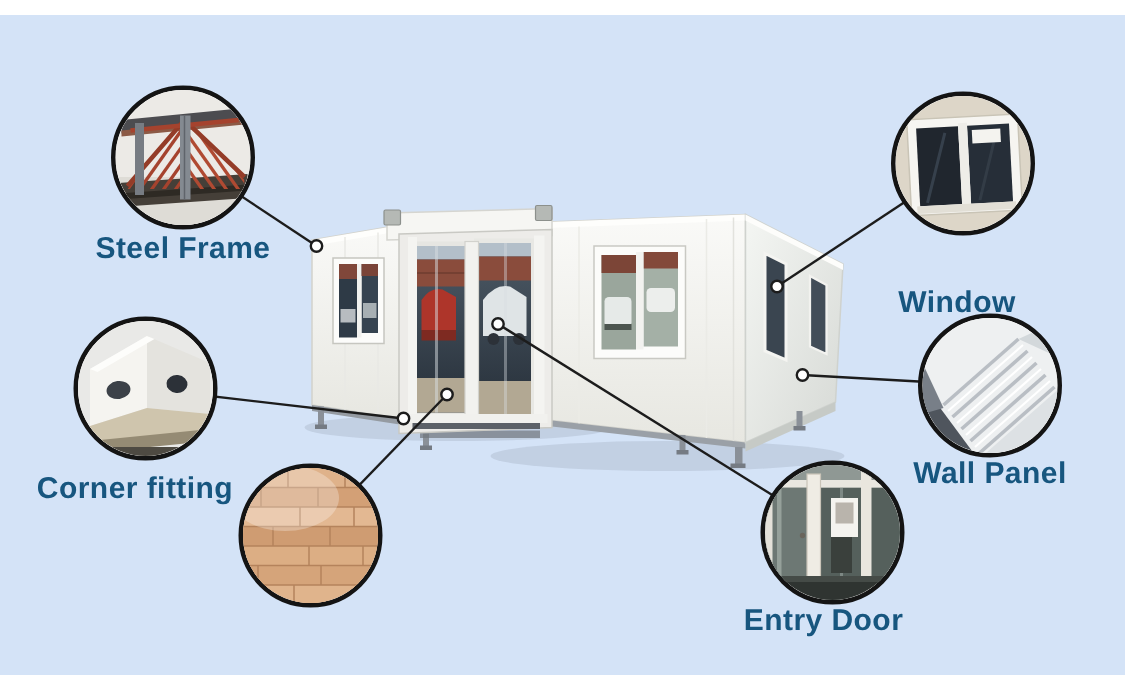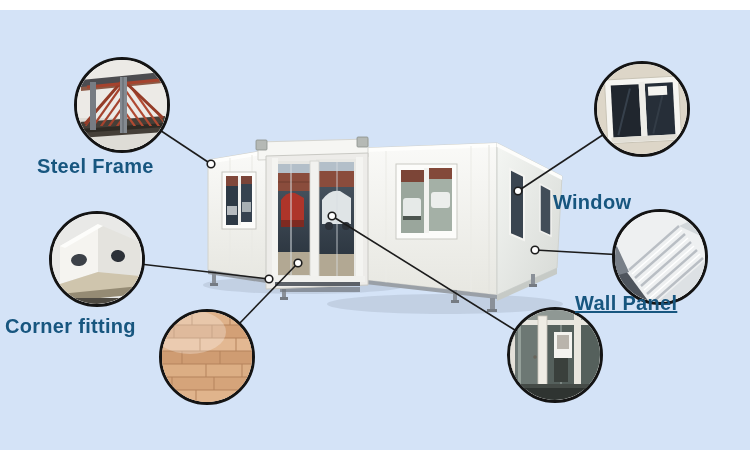--- a/index.html
+++ b/index.html
@@ -6,21 +6,21 @@
   body{font-family:"Liberation Sans", sans-serif; background:#ffffff;}
   #stage{position:relative; width:750px; height:464px; background:var(--frame-color,#ffffff); overflow:hidden;}
   .bg-panel{position:absolute; left:0; top:10px; width:750px; height:440px; background:var(--background-color,#d4e3f7);}
   #house-svg{position:absolute; left:190px; top:128px; width:400px; height:210px;}
   #overlay-svg{position:absolute; left:0; top:0; width:750px; height:464px; pointer-events:none;}
   .conn{stroke:var(--line-color,#1c1c1c); stroke-width:1.6; fill:none;}
   .conn-dot{fill:#ffffff; stroke:var(--line-color,#1c1c1c); stroke-width:1.6;}
   .thumb{position:absolute; width:96px; height:96px; box-sizing:border-box; border:3px solid var(--circle-border-color,#141414);
          border-radius:50%; overflow:hidden; background:#ffffff;}
   .thumb svg{display:block; width:90px; height:90px;}
-  .callout-label{position:absolute; width:170px; font-weight:bold; font-size:20px;
+  .callout-label{position:absolute; width:170px; text-align:center; font-weight:bold; font-size:20px;
                  letter-spacing:.3px; color:var(--label-color,#17567f); white-space:nowrap;}
 </style>
 </head>
 <body>
 
 <div id="stage">
   <div class="bg-panel"></div>
 
   <svg id="house-svg" viewBox="0 0 400 210">
     <defs>
@@ -290,14 +290,15 @@
       <rect x="0" y="12" width="5" height="72" fill="#e4e1d9"></rect>
       <circle cx="25" cy="47" r="1.8" fill="#6a655c"></circle>
       <rect x="0" y="74" width="90" height="5" fill="#454b47"></rect>
       <rect x="0" y="78" width="90" height="12" fill="#2f3431"></rect>
     </svg>
   </div>
 
   <div class="callout-label" style="left:37px;  top:155px;">Steel Frame</div>
   <div class="callout-label" style="left:553px; top:159px;margin-top:32px;">Window</div>
   <div class="callout-label" style="left:5px;   top:315px;">Corner fitting</div>
-  <div class="callout-label" style="left:575px; top:292px;text-decoration:underline;">Wall Panel</div>
+  <div class="callout-label" style="left:575px; top:305px;">Wall Panel</div>
+  <div class="callout-label" style="left:464px; top:403px;">Entry Door</div>
 </div>
 
 </body></html>

